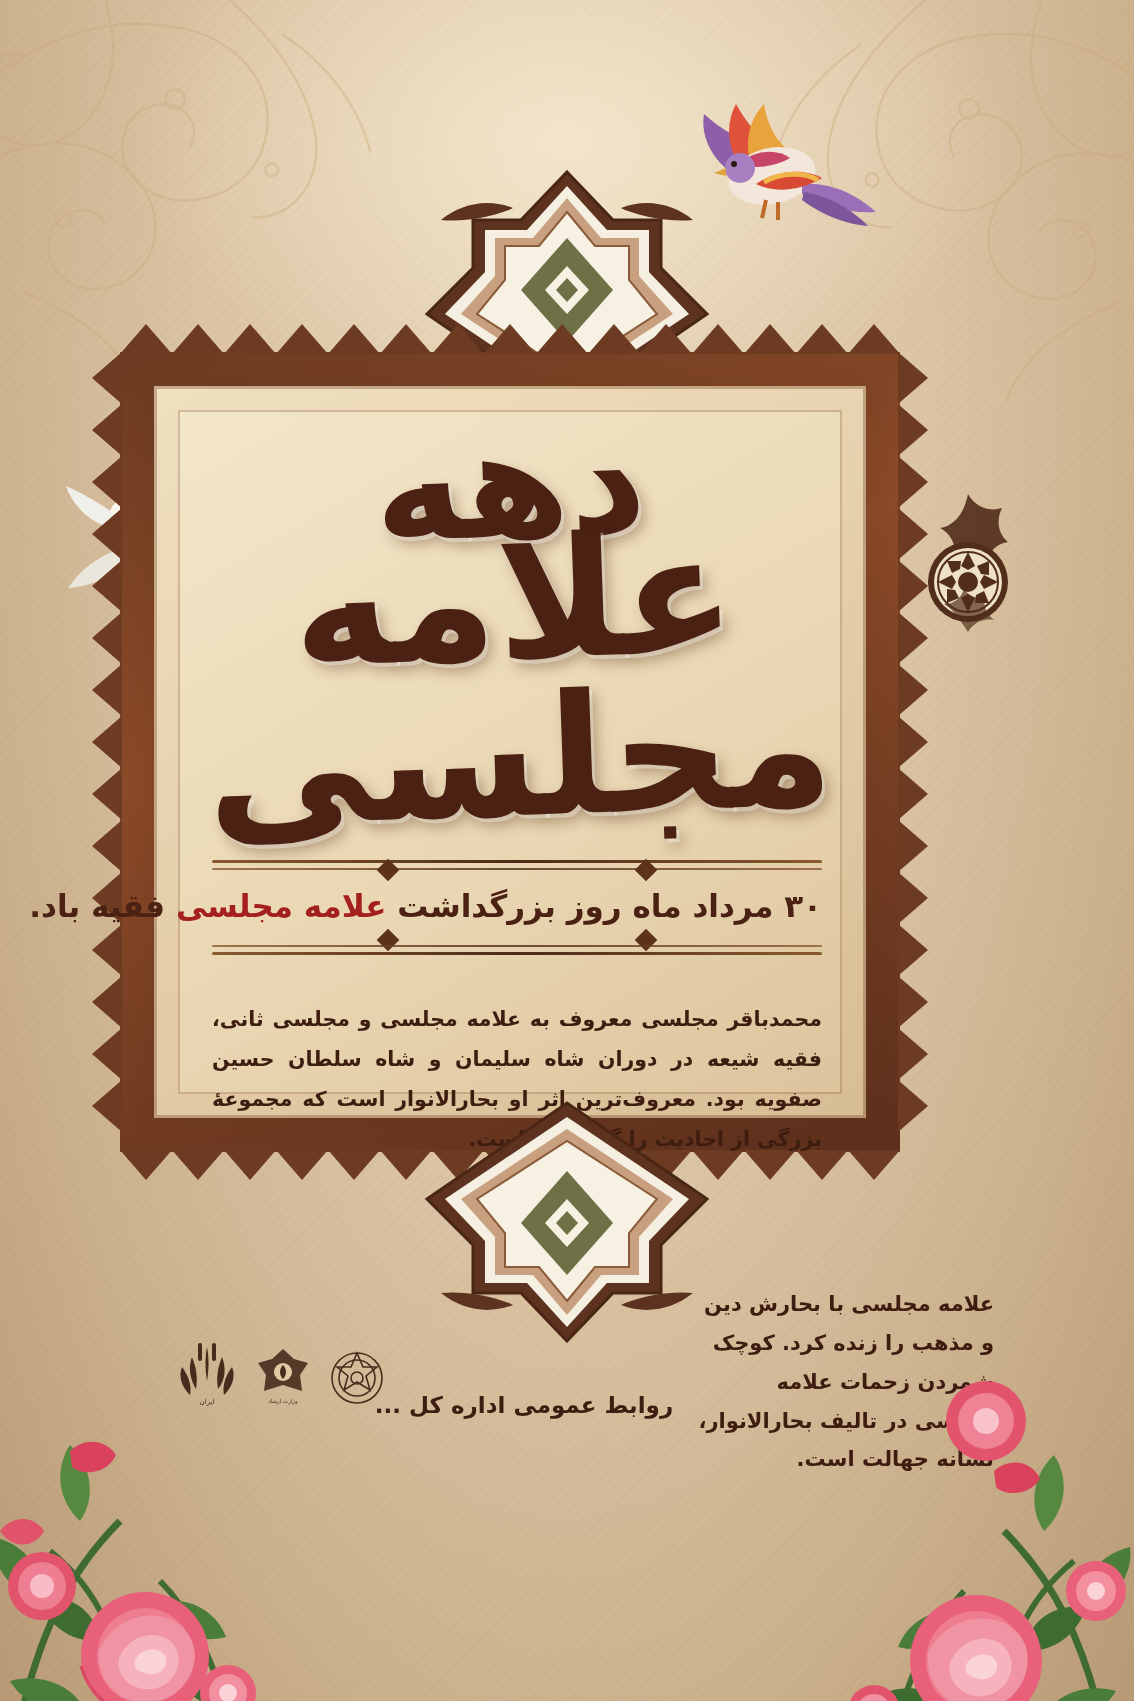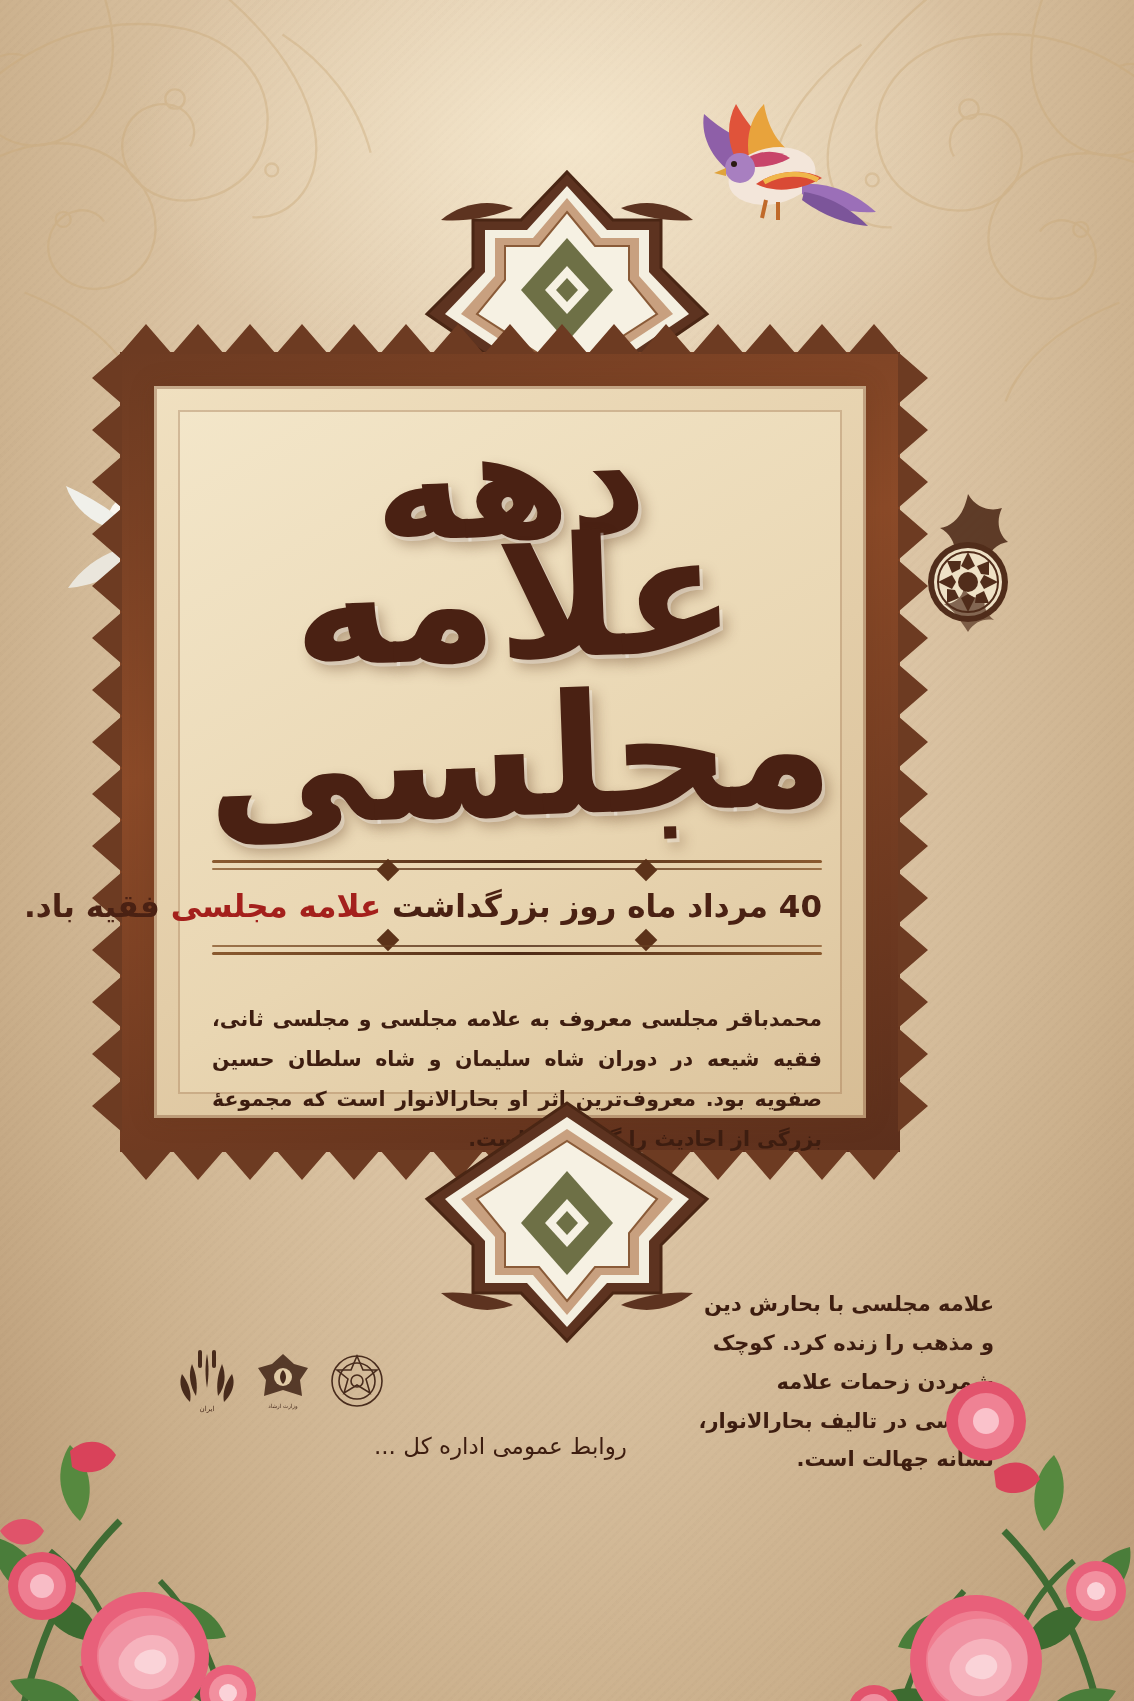--- a/index.html
+++ b/index.html
@@ -125,29 +125,29 @@
     font-size:20.5px;line-height:1.95;color:#3d1d10;font-weight:bold;
   }
 
   
   .quote{
     position:absolute;right:140px;top:1285px;width:300px;
     direction:rtl;text-align:right;
     font-size:21px;line-height:1.85;font-weight:bold;color:#3d1d10;
   }
   .pr-line{
-    position:absolute;right:460px;top:1433px;width:300px;
-    direction:rtl;text-align:left;
-    font-size:23px;font-weight:normal;color:#3d1d10;
+    position:absolute;right:460px;top:1392px;width:300px;
+    direction:rtl;text-align:center;
+    font-size:23px;font-weight:bold;color:#3d1d10;
   }
 
   
   .logos{
-    position:absolute;left:176px;top:1326px;width:230px;height:110px;
-    display:flex;align-items:center;gap:16px;flex-direction:row-reverse;
+    position:absolute;left:176px;top:1297px;width:230px;height:110px;
+    display:flex;align-items:flex-end;gap:16px;flex-direction:row-reverse;
   }
   .logo{opacity:.92;}
 
   
   .bird{position:absolute;}
   .bird-top{right:250px;top:60px;width:240px;height:210px;}
   .bird-left{left:60px;top:420px;width:220px;height:190px;}
 
   
   .flowers{position:absolute;pointer-events:none;}
@@ -304,21 +304,21 @@
 
   <div class="rules">
     <div class="rule"></div>
     <div class="rule thin"></div>
     <div class="diamonds">
       <span class="dia l"></span>
       <span class="dia r"></span>
     </div>
 
     <div class="headline">
-      <span>40 مرداد ماه روز بزرگداشت </span><span class="hl-red">علامه مجلسی</span><span> فقیه باد.</span>
+      <span>۳۰ مرداد ماه روز بزرگداشت </span><span class="hl-red">علامه مجلسی</span><span> فقیه باد.</span>
     </div>
 
     <div class="diamonds">
       <span class="dia l"></span>
       <span class="dia r"></span>
     </div>
     <div class="rule thin"></div>
     <div class="rule" style="margin-top:5px"></div>
   </div>
 

